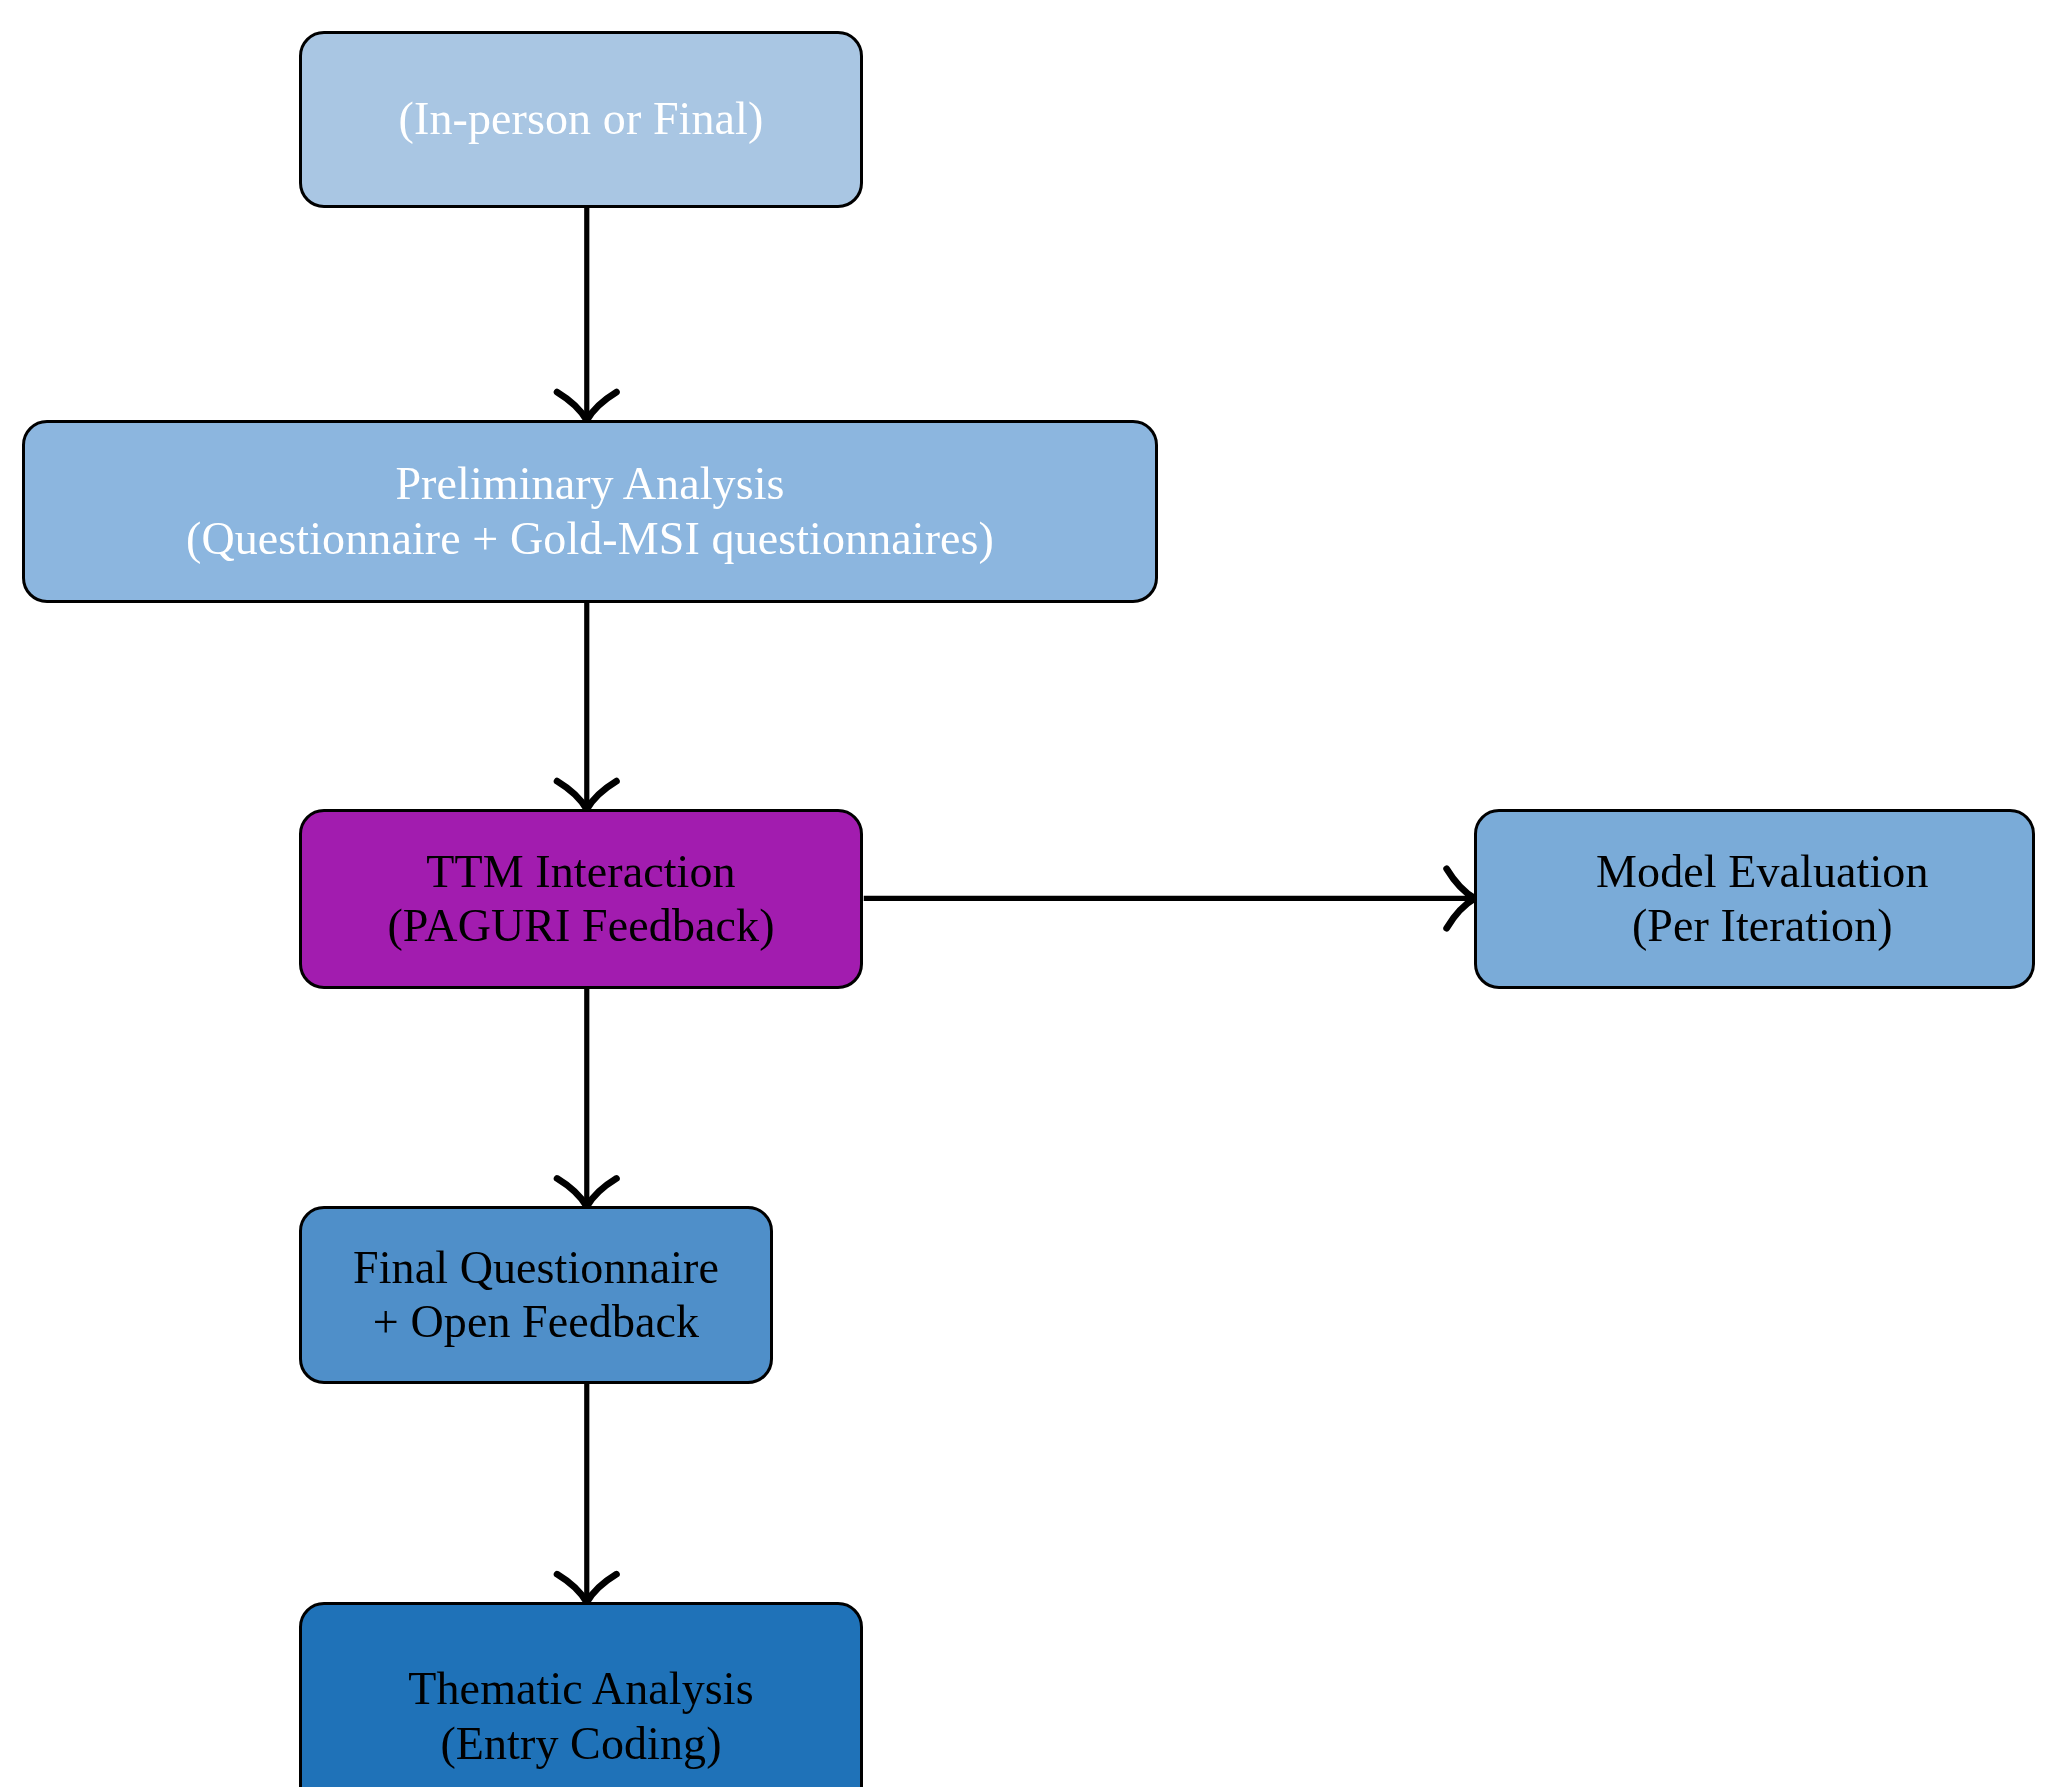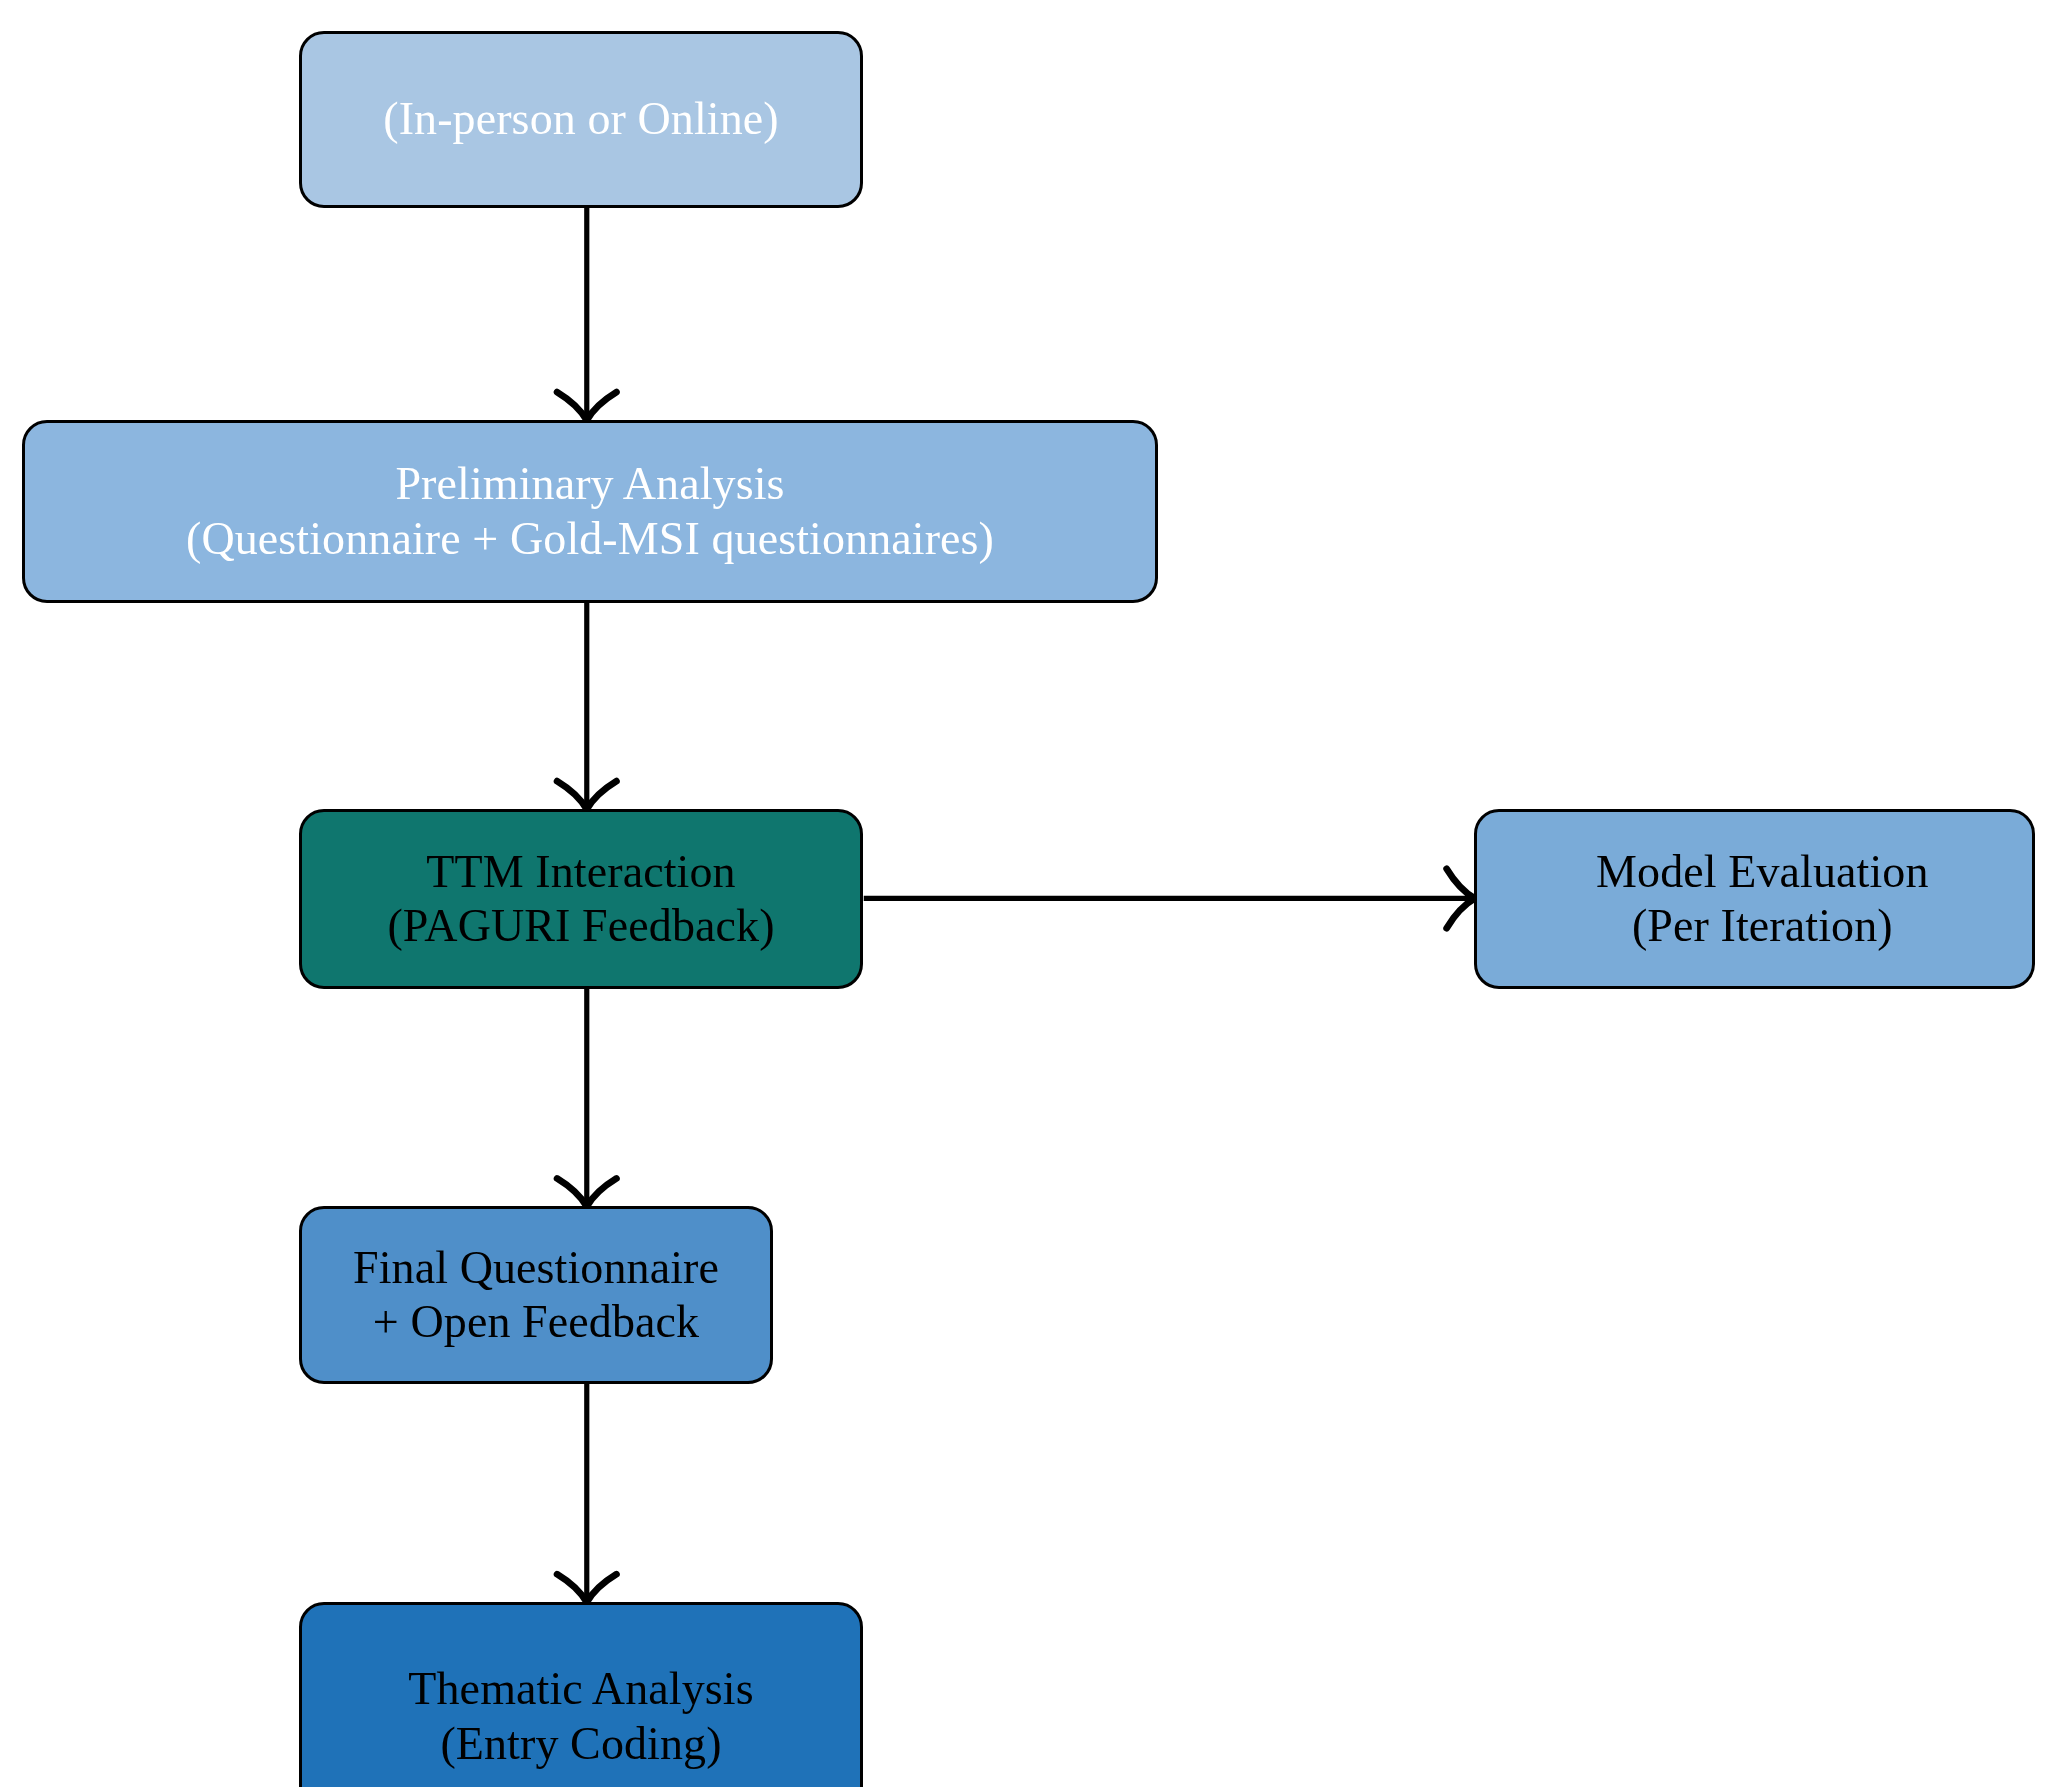--- a/index.html
+++ b/index.html
@@ -103,29 +103,29 @@
       <path class="head" d="M 750 1587 Q 778 1604 790 1625 Q 802 1604 830 1587"></path>
     </g>
 
     <g>
       <line x1="790" y1="1864" x2="790" y2="2154"></line>
       <path class="head" d="M 750 2120 Q 778 2137 790 2158 Q 802 2137 830 2120"></path>
     </g>
   </svg>
 
   <div class="node" id="node-participant-entry" style="background: rgb(169, 198, 227); color: rgb(255, 255, 255);">
-    <span class="ln">(In-person or Online)</span>
+    <span class="ln">(In-person or Final)</span>
   </div>
 
   <div class="node" id="node-preliminary-analysis" style="background: rgb(140, 182, 223); color: rgb(255, 255, 255);">
     <span class="ln">Preliminary Analysis</span>
     <span class="ln">(Questionnaire + Gold-MSI questionnaires)</span>
   </div>
 
-  <div class="node" id="node-ttm-interaction" style="background: #0f766e; color: rgb(0, 0, 0);">
+  <div class="node" id="node-ttm-interaction" style="background: #a21caf; color: rgb(0, 0, 0);">
     <span class="ln">TTM Interaction</span>
     <span class="ln">(PAGURI Feedback)</span>
   </div>
 
   <div class="node" id="node-model-evaluation" style="background: rgb(122, 171, 216); color: rgb(0, 0, 0);">
     <span class="ln">Model Evaluation</span>
     <span class="ln">(Per Iteration)</span>
   </div>
 
   <div class="node" id="node-final-questionnaire" style="background: rgb(79, 143, 201); color: rgb(0, 0, 0);">

